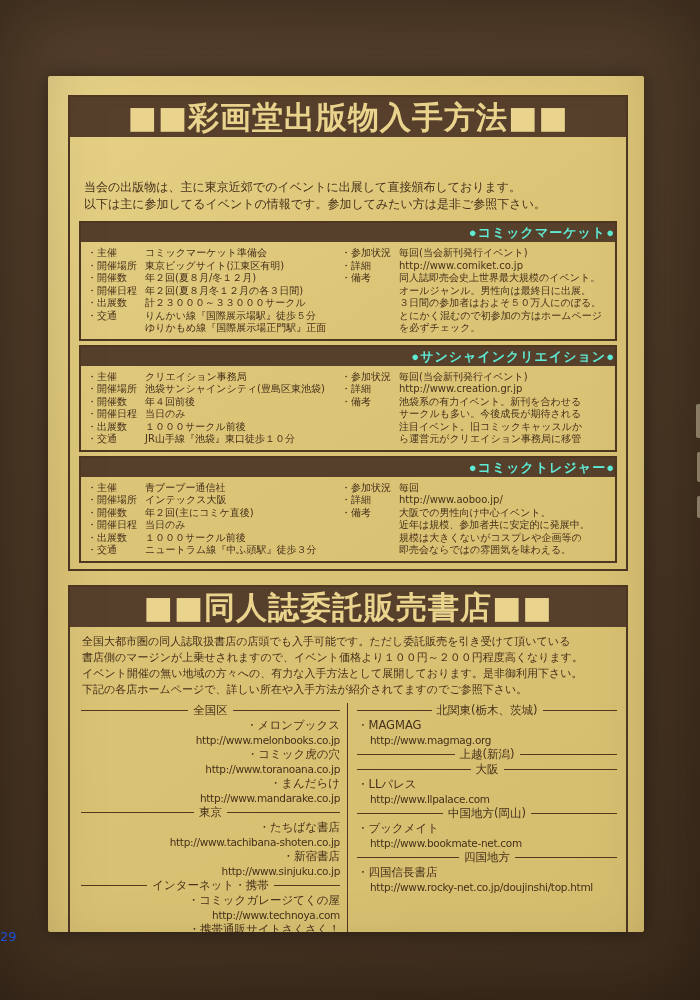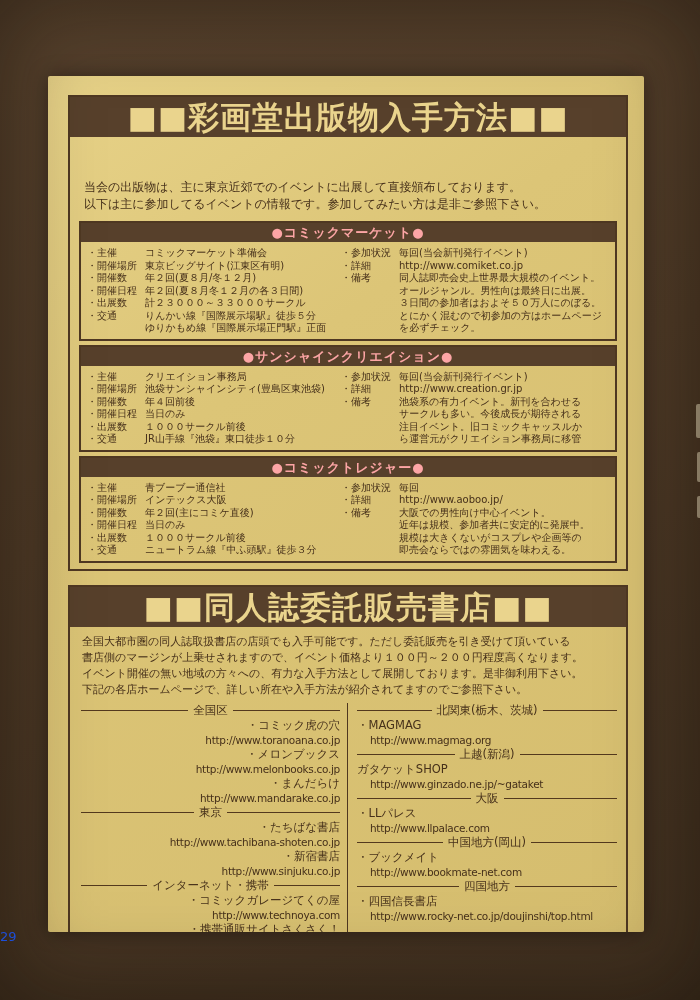--- a/index.html
+++ b/index.html
@@ -20,22 +20,22 @@
   .sec-head {
     background:#57402b; color:#ead48d; text-align:center;
     height:40px; line-height:40px; font-size:31px; font-weight:bold; letter-spacing:1px;
     white-space:nowrap; overflow:hidden;
   }
   .intro1 { font-size:12px; line-height:17px; white-space:pre-line; padding:7px 6px 4px 14px;margin-top:35px; }
   .intro2 { font-size:11px; line-height:16px; white-space:pre-line; padding:7px 6px 3px 12px; }
   .sec-body { padding:0 9px 6px 9px; }
   .evt { border:2px solid #4f3822; margin-top:4px; }
   .evt-head {
-    background:#57402b; color:#fca5a5; font-size:13px; height:19px; line-height:19px;
-    text-align:center; letter-spacing:1px; font-weight:bold; white-space:nowrap; overflow:hidden;
+    background:#57402b; color:#5eead4; font-size:13px; height:19px; line-height:19px;
+    text-align:right; letter-spacing:1px; font-weight:bold; white-space:nowrap; overflow:hidden;font-family:Liberation Serif, serif;
   }
   .evt-body { display:flex; padding:5px 4px 4px 6px; }
   .evt-col-l { width:254px; flex:none; }
   .evt-col-r { flex:1; min-width:0; }
   .row { display:flex; font-size:10px; line-height:12.5px; }
   .row .lbl { width:58px; flex:none; white-space:nowrap; }
   .row .val { white-space:pre-line; flex:1; min-width:0; }
   .stores { display:flex; padding:2px 2px 8px 2px; }
   .store-col { width:50%; padding:0 7px 0 9px; }
   .store-col.first { border-right:1.5px solid #4f371f;text-align:right; }
@@ -218,28 +218,28 @@
     <div class="intro2">全国大都市圏の同人誌取扱書店の店頭でも入手可能です。ただし委託販売を引き受けて頂いている
 書店側のマージンが上乗せされますので、イベント価格より１００円～２００円程度高くなります。
 イベント開催の無い地域の方々への、有力な入手方法として展開しております。是非御利用下さい。
 下記の各店ホームページで、詳しい所在や入手方法が紹介されてますのでご参照下さい。</div>
     <div class="stores">
       <div class="store-col first">
         <div class="region">
             <span>全国区</span>
           </div>
         <div>
+            <div class="shop-name">・メロンブックス</div>
+            <div class="shop-url">http://www.melonbooks.co.jp</div>
+          </div>
+        <div>
             <div class="shop-name">・コミック虎の穴</div>
             <div class="shop-url">http://www.toranoana.co.jp</div>
           </div>
         <div>
-            <div class="shop-name">・メロンブックス</div>
-            <div class="shop-url">http://www.melonbooks.co.jp</div>
-          </div>
-        <div>
             <div class="shop-name">・まんだらけ</div>
             <div class="shop-url">http://www.mandarake.co.jp</div>
           </div>
         <div class="region">
             <span>東京</span>
           </div>
         <div>
             <div class="shop-name">・たちばな書店</div>
             <div class="shop-url">http://www.tachibana-shoten.co.jp</div>
           </div>
@@ -262,24 +262,20 @@
       <div class="store-col">
         <div class="region">
             <span>北関東(栃木、茨城)</span>
           </div>
         <div>
             <div class="shop-name">・MAGMAG</div>
             <div class="shop-url">http://www.magmag.org</div>
           </div>
         <div class="region">
             <span>上越(新潟)</span>
-          </div>
-        <div>
-            <div class="shop-name">ガタケットSHOP</div>
-            <div class="shop-url">http://www.ginzado.ne.jp/~gataket</div>
           </div>
         <div class="region">
             <span>大阪</span>
           </div>
         <div>
             <div class="shop-name">・LLパレス</div>
             <div class="shop-url">http://www.llpalace.com</div>
           </div>
         <div class="region">
             <span>中国地方(岡山)</span>

